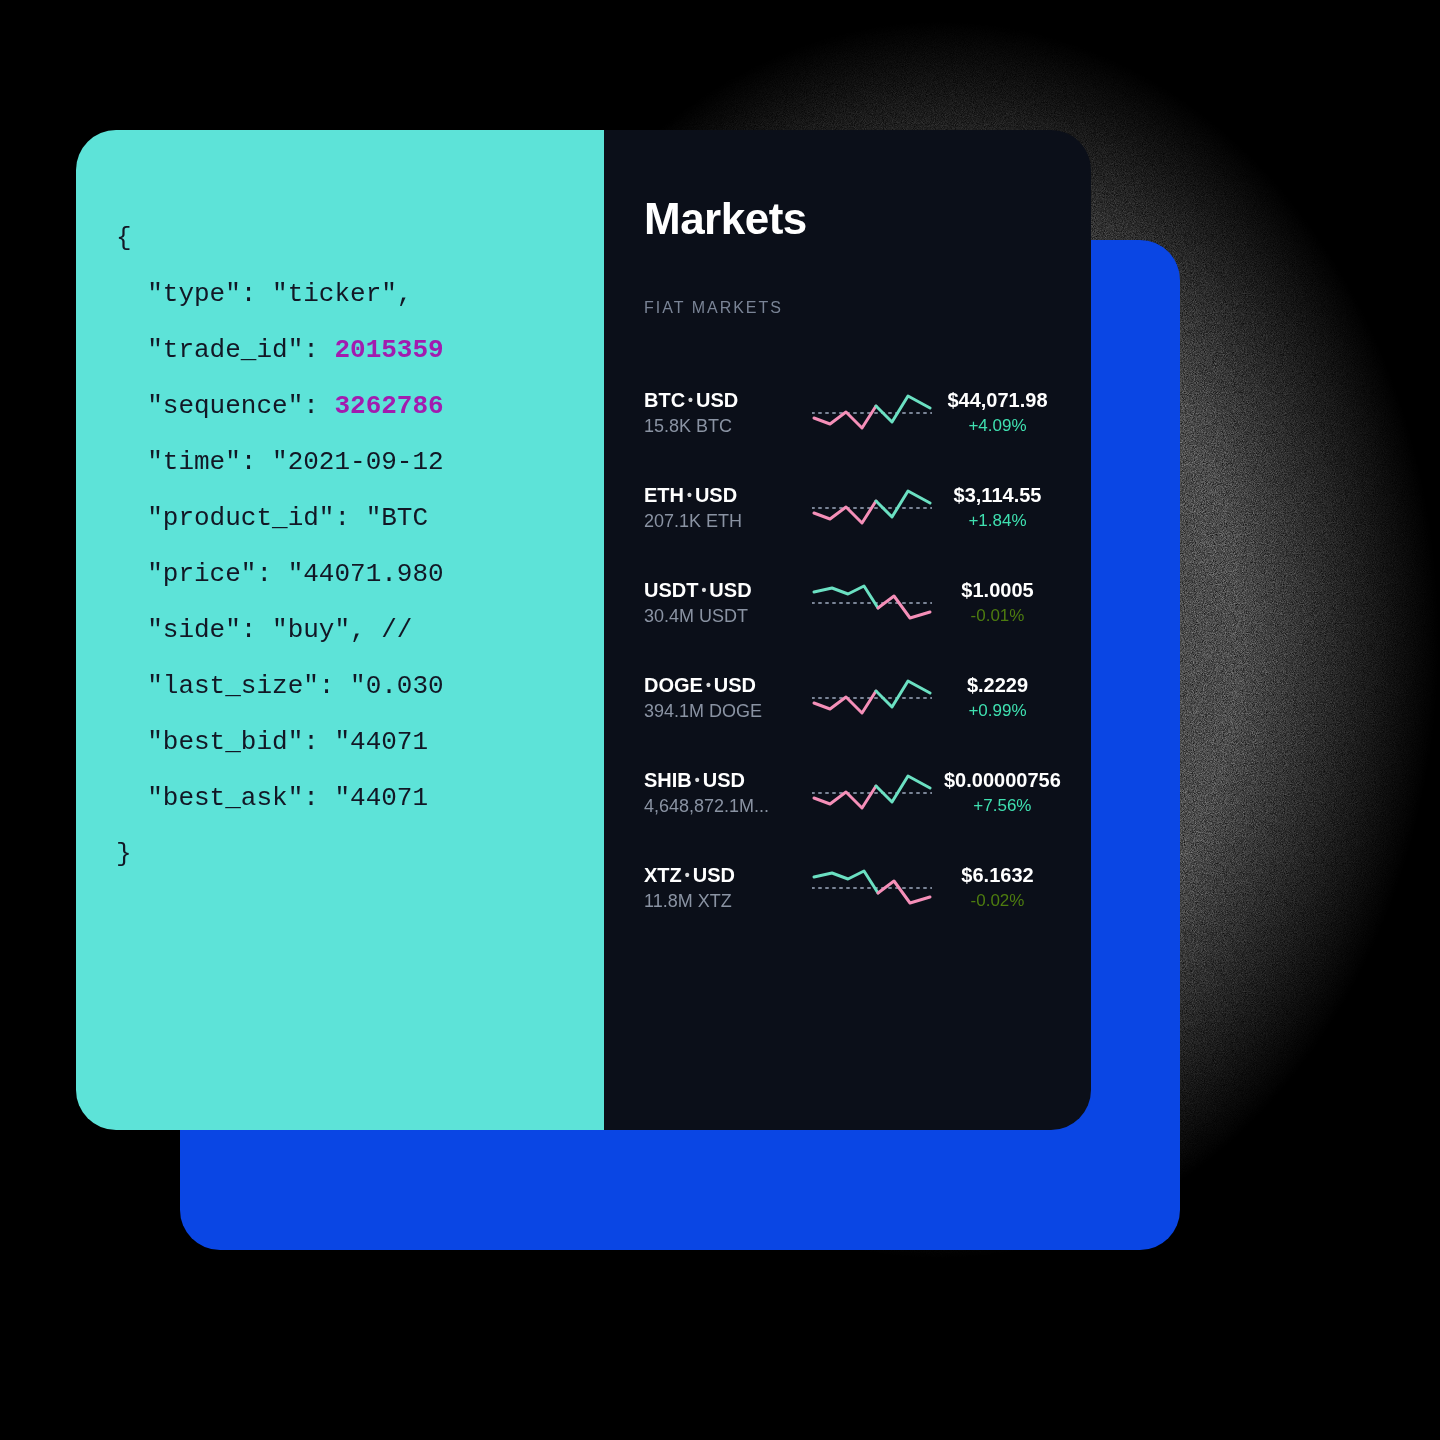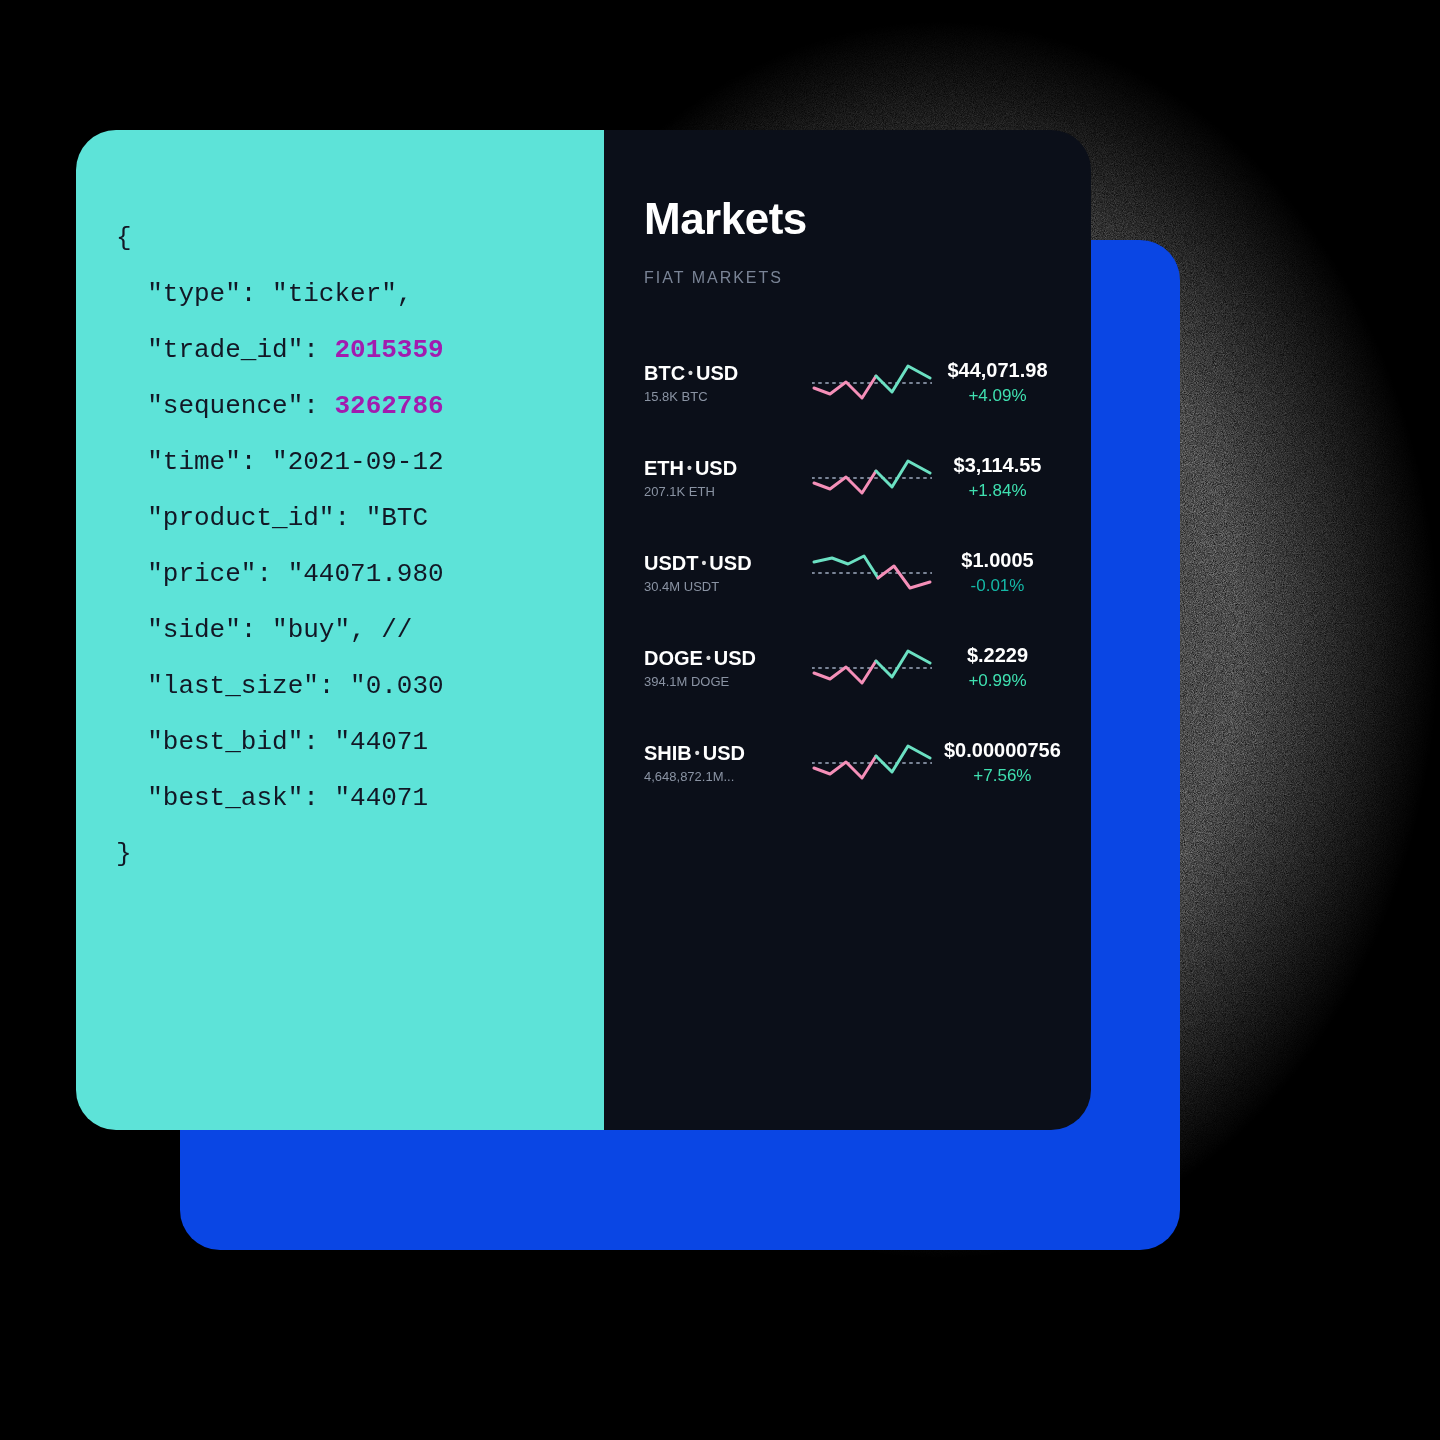--- a/index.html
+++ b/index.html
@@ -62,21 +62,21 @@
     flex: 1;
     background: #0B0F19;
     padding: 64px 40px 40px 40px;
     color: #fff;
     overflow: hidden;
   }
   .markets-title {
     font-size: 44px;
     font-weight: 600;
     letter-spacing: -0.5px;
-    margin-bottom: 25px;
+    margin-bottom: 55px;
   }
   .section-label {
     font-size: 16px;
     letter-spacing: 2px;
     color: #7A8496;
     font-weight: 500;
     margin-bottom: 48px;
   }
   .market-row {
     display: flex;
@@ -88,21 +88,21 @@
     flex: 0 0 156px;
     min-width: 0;
   }
   .pair {
     font-size: 20px;
     font-weight: 600;
     white-space: nowrap;
   }
   .pair .dot { margin: 0 3px; opacity: .85; font-size: 14px; position:relative; top:-2px;}
   .vol {
-    font-size: 13px;
+    font-size: 18px;
     color: #8A93A3;
     margin-top: 4px;
     white-space: nowrap;
     overflow: hidden;
     text-overflow: ellipsis;
   }
   .spark {
     flex: 0 0 120px;
     height: 50px;
   }
@@ -112,21 +112,21 @@
   }
   .price {
     font-size: 20px;
     font-weight: 600;
   }
   .change {
     font-size: 17px;
     margin-top: 4px;
   }
   .pos { color: #3FE0B0; }
-  .neg { color: #14b8a6; }
+  .neg { color: #4d7c0f; }
 </style>
 </head>
 <body>
 
 <svg class="grain-bg" viewBox="0 0 1000 1240">
   <defs>
     <filter id="grainF">
       <feTurbulence type="fractalNoise" baseFrequency="1.1" numOctaves="2" stitchTiles="stitch" result="t"></feTurbulence>
       <feColorMatrix in="t" type="matrix" values="0 0 0 0 1  0 0 0 0 1  0 0 0 0 1  0 0 0 1 0"></feColorMatrix>
     </filter>
@@ -228,15 +228,30 @@
       <div class="spark"><svg viewBox="0 0 120 50" width="120" height="50">
     <line x1="0" y1="25" x2="120" y2="25" stroke="#7A8496" stroke-width="2" stroke-dasharray="2 5" stroke-linecap="round"></line>
     <path d="M2,30 L18,36 L34,24 L50,40 L64,18" fill="none" stroke="#F58FB8" stroke-width="3" stroke-linecap="round" stroke-linejoin="round"></path>
     <path d="M64,18 L80,34 L96,8 L118,20" fill="none" stroke="#6BE0C2" stroke-width="3" stroke-linecap="round" stroke-linejoin="round"></path>
   </svg></div>
       <div class="market-right">
         <div class="price">$0.00000756</div>
         <div class="change pos">+7.56%</div>
       </div>
         </div>
+        <div class="market-row">
+      <div class="market-left">
+        <div class="pair"><span>XTZ</span><span class="dot">•</span><span>USD</span></div>
+        <div class="vol">11.8M XTZ</div>
+      </div>
+      <div class="spark"><svg viewBox="0 0 120 50" width="120" height="50">
+    <line x1="0" y1="25" x2="120" y2="25" stroke="#7A8496" stroke-width="2" stroke-dasharray="2 5" stroke-linecap="round"></line>
+    <path d="M2,14 L20,10 L36,16 L52,8 L66,30" fill="none" stroke="#6BE0C2" stroke-width="3" stroke-linecap="round" stroke-linejoin="round"></path>
+    <path d="M66,30 L82,18 L98,40 L118,34" fill="none" stroke="#F58FB8" stroke-width="3" stroke-linecap="round" stroke-linejoin="round"></path>
+  </svg></div>
+      <div class="market-right">
+        <div class="price">$6.1632</div>
+        <div class="change neg">-0.02%</div>
+      </div>
+        </div>
       </div>
   </div>
 </div>
 
 </body></html>

